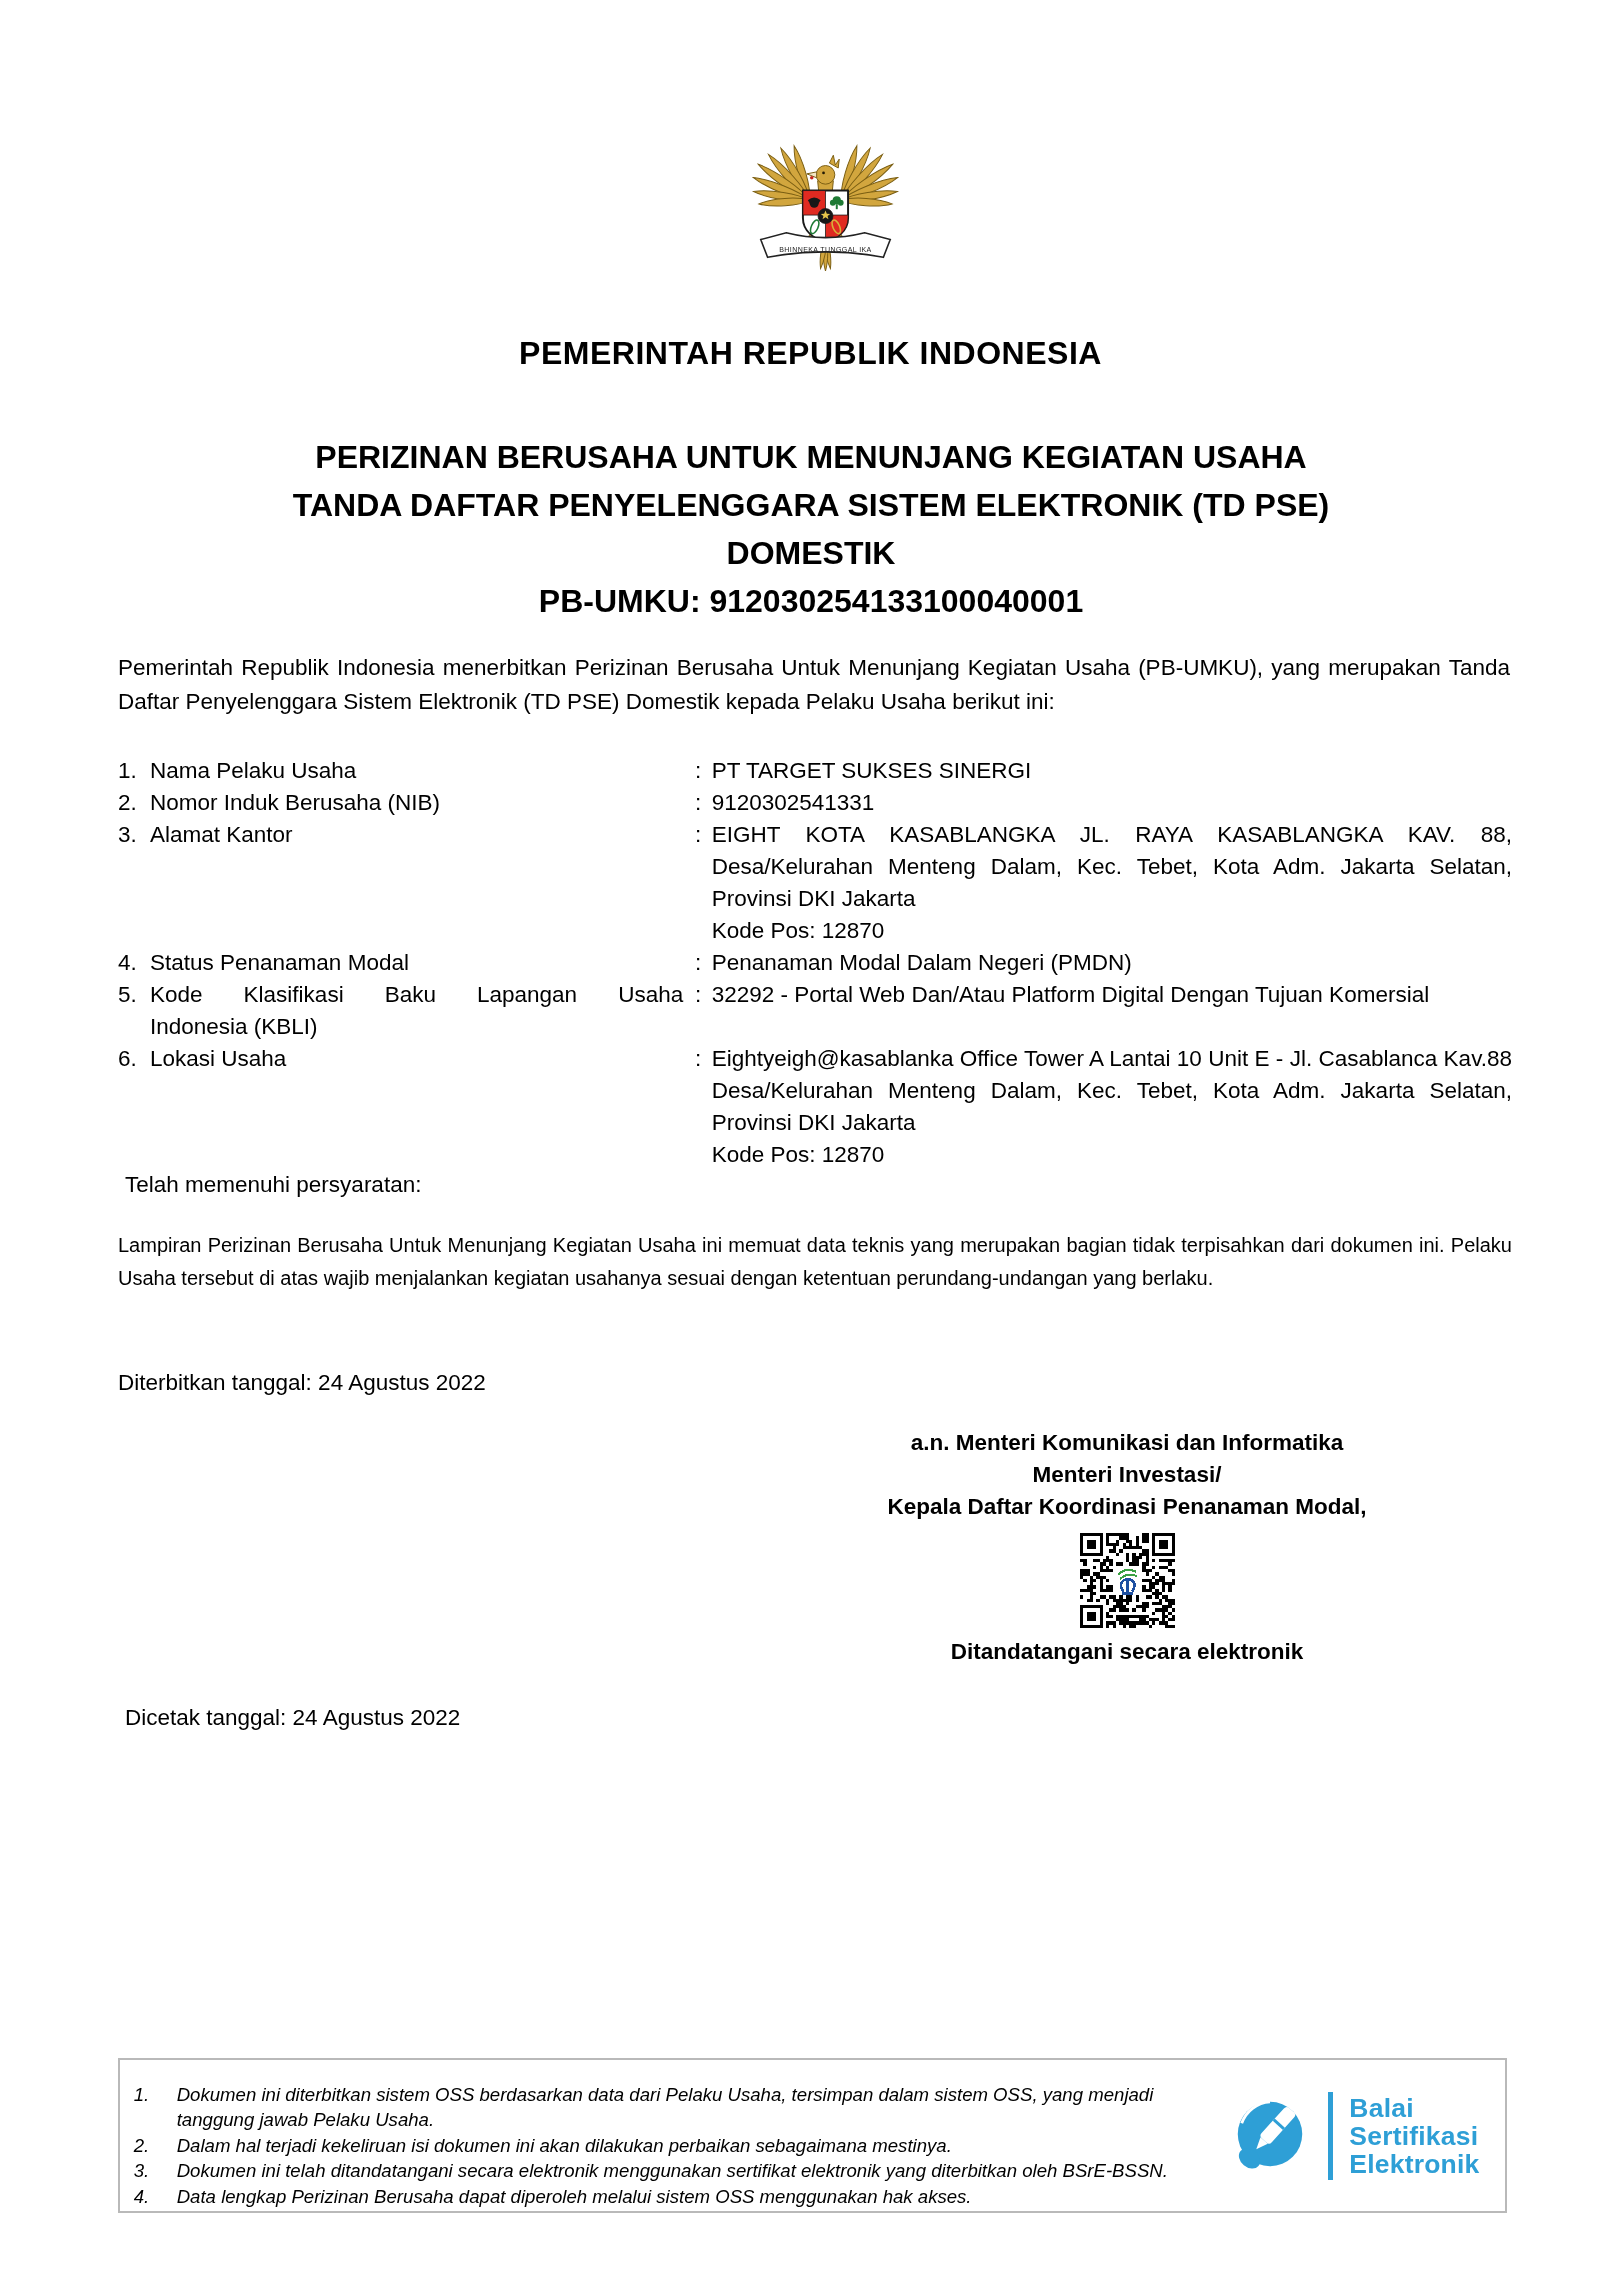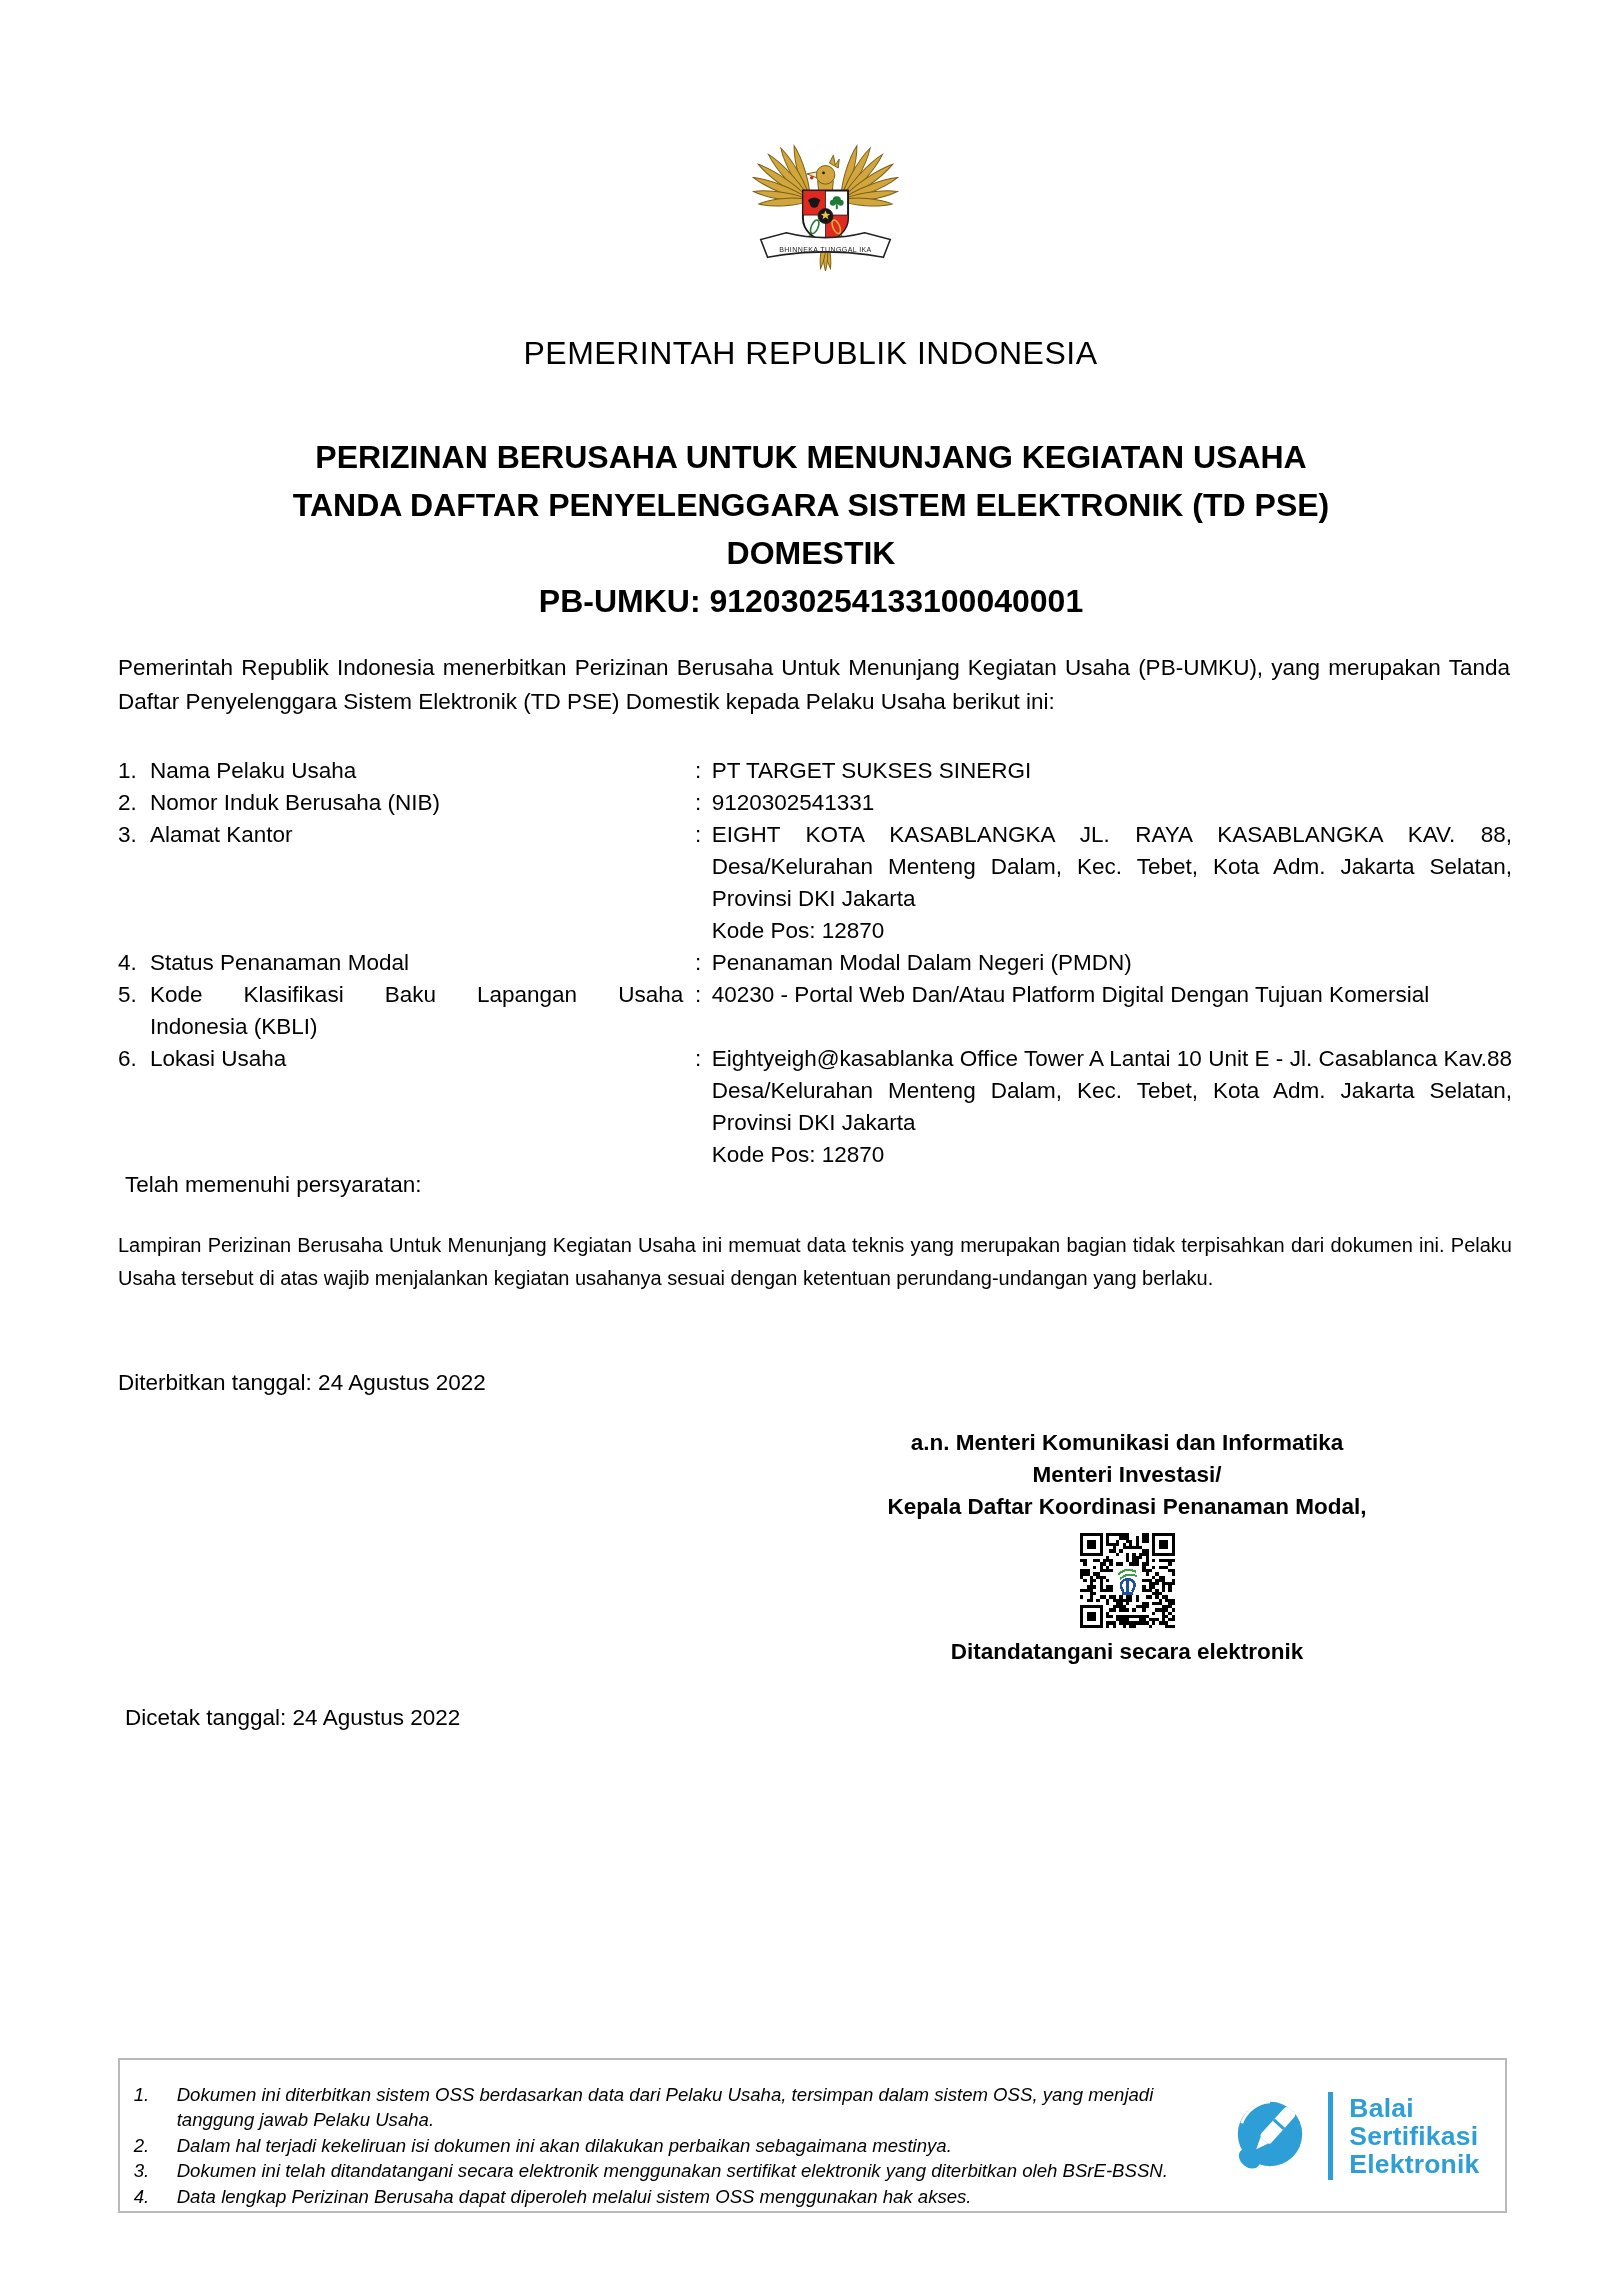--- a/index.html
+++ b/index.html
@@ -5,21 +5,21 @@
   * { margin:0; padding:0; box-sizing:border-box; }
   html,body { background:#fff; }
   .page {
     position:relative; width:1621px; height:2293px; background:#ffffff;
     font-family:"Liberation Sans","DejaVu Sans",sans-serif; color:#000;
     overflow:hidden; margin:0 auto;
   }
   .emblem { position:absolute; left:747px; top:114px; width:157px; height:159px; }
   .gov-title {
     position:absolute; left:0; top:335px; width:100%;
-    text-align:center; font-weight:normal; font-size:32px; letter-spacing:0.5px;
+    text-align:center; font-weight:bold; font-size:32px; letter-spacing:0.5px;
   }
   .doc-title {
     position:absolute; left:108px; top:433px; width:1406px;
     text-align:center; font-weight:bold; font-size:32px; line-height:48px;
   }
   .intro {
     position:absolute; left:118px; top:651px; width:1392px;
     font-size:22.5px; line-height:34px; text-align:justify;
   }
   .list { position:absolute; left:118px; top:755px; width:1394px; font-size:22.5px; line-height:32px; }
@@ -224,21 +224,21 @@
     </div>
 
     <div class="row">
       <div class="num">5.</div>
       <div class="label">
         <div class="justify-line">Kode Klasifikasi Baku Lapangan Usaha</div>
         <div>Indonesia (KBLI)</div>
       </div>
       <div class="val">
           <span class="colon">:</span>
-        <div class="vtext vjust">40230 - Portal Web Dan/Atau Platform Digital Dengan Tujuan Komersial</div>
+        <div class="vtext vjust">32292 - Portal Web Dan/Atau Platform Digital Dengan Tujuan Komersial</div>
         </div>
     </div>
 
     <div class="row">
       <div class="num">6.</div>
       <div class="label">Lokasi Usaha</div>
       <div class="val">
           <span class="colon">:</span>
         <div class="vtext">
           <div class="vjust">Eightyeigh@kasablanka Office Tower A Lantai 10 Unit E - Jl. Casablanca Kav.88 Desa/Kelurahan Menteng Dalam, Kec. Tebet, Kota Adm. Jakarta Selatan, Provinsi DKI Jakarta</div>

